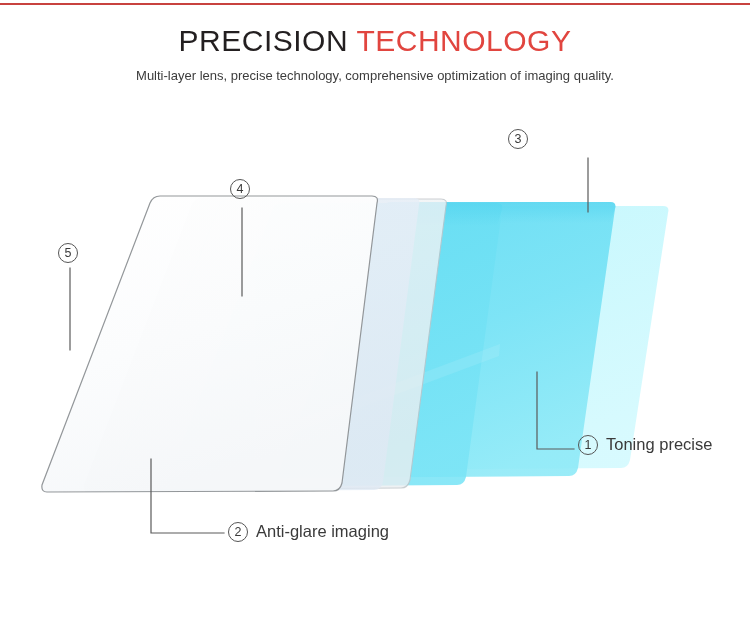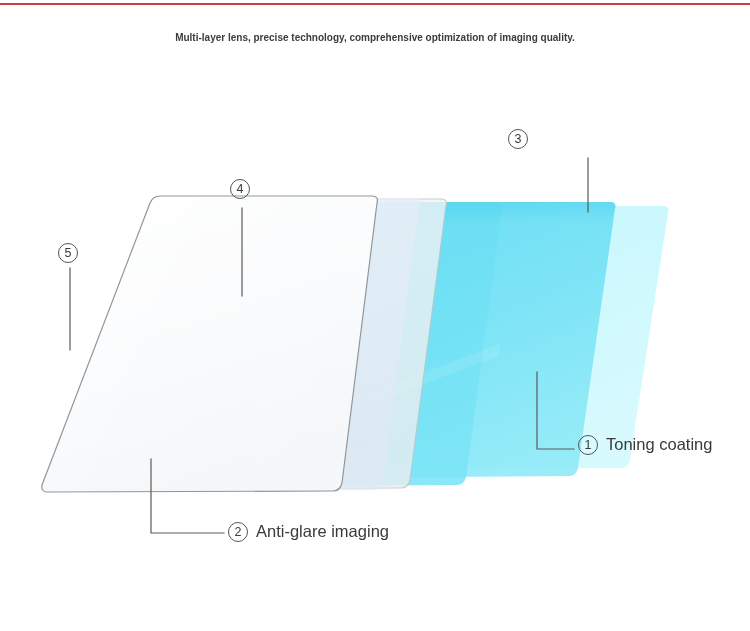--- a/index.html
+++ b/index.html
@@ -24,21 +24,21 @@
     position:absolute;left:0;top:22px;width:750px;text-align:center;
   }
   .title{
     font-size:30px;line-height:38px;letter-spacing:.5px;
     font-weight:400;white-space:nowrap;
   }
   .title .t-dark{color:#231f20;}
   .title .t-red{color:#e1453f;}
   .subtitle{
     margin-top:6px;
-    font-size:10px;line-height:20px;color:#3c3c3c;font-weight:700;
+    font-size:13px;line-height:20px;color:#3c3c3c;font-weight:400;
     white-space:nowrap;
   }
 
   
   #diagram{position:absolute;left:0;top:0;width:750px;height:631px;}
 
   
   .callout{
     position:absolute;
     display:flex;align-items:flex-start;gap:8px;
@@ -62,20 +62,21 @@
   #lbl-2{left:228px;top:521px;}
 </style>
 </head>
 <body>
 
 <div id="stage">
 
   <div class="top-rule"></div>
 
   <div class="header">
+    <div class="title"><span class="t-dark">PRECISION </span><span class="t-red">TECHNOLOGY</span></div>
     <div class="subtitle">Multi-layer lens, precise technology, comprehensive optimization of imaging quality.</div>
   </div>
 
   <svg id="diagram" viewBox="0 0 750 631">
     <defs>
 
       <linearGradient id="gWhite" x1="0" y1="0" x2="0.35" y2="1">
         <stop offset="0%" stop-color="#ffffff"></stop>
         <stop offset="55%" stop-color="#fbfcfd"></stop>
         <stop offset="100%" stop-color="#f6f8fa"></stop>
@@ -206,21 +207,21 @@
   <div class="callout" id="lbl-4">
     <span class="num">4</span>
   </div>
 
   <div class="callout" id="lbl-5">
     <span class="num">5</span>
   </div>
 
   <div class="callout" id="lbl-1">
     <span class="num">1</span>
-    <span class="ctext">Toning coating</span>
+    <span class="ctext">Toning precise</span>
   </div>
 
   <div class="callout" id="lbl-2">
     <span class="num">2</span>
     <span class="ctext">Anti-glare imaging</span>
   </div>
 
 </div>
 
 </body></html>

